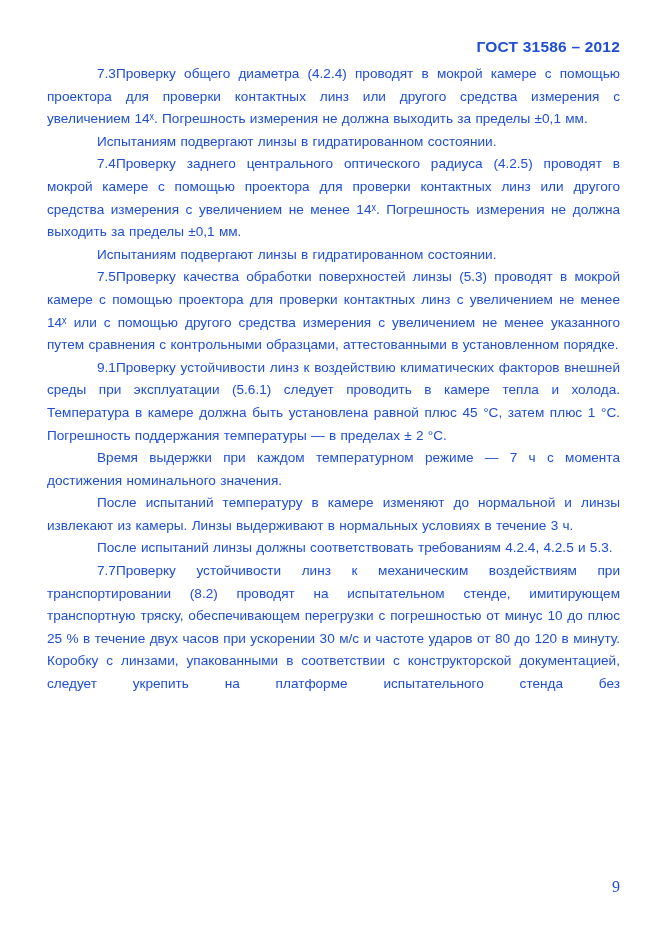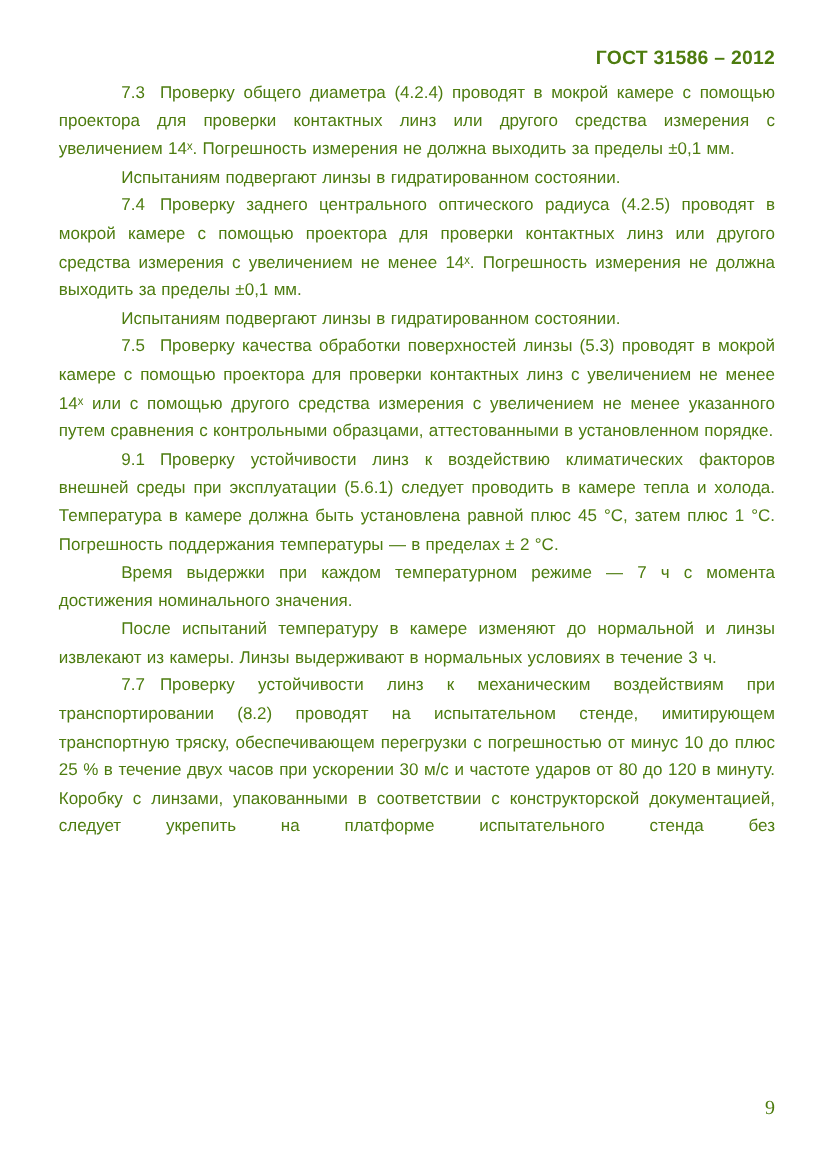--- a/index.html
+++ b/index.html
@@ -7,21 +7,21 @@
     padding: 0;
     background: #ffffff;
   }
   .page {
     position: relative;
     width: 661px;
     height: 936px;
     background: #ffffff;
     overflow: hidden;
     font-family: "Liberation Sans", sans-serif;
-    color: #4d7c0f;
+    color: #1d4ed8;
   }
   .doc-header {
     position: absolute;
     top: 38px;
     left: 47px;
     width: 573px;
     text-align: right;
     font-size: 15.5px;
     font-weight: bold;
     letter-spacing: 0.2px;
@@ -35,21 +35,21 @@
     line-height: 22.6px;
     text-align: justify;
   }
   .doc-body p {
     margin: 0;
     padding: 0;
     text-indent: 50px;
     word-spacing: 0.5px;
   }
   .pnum {
-    margin-right: 12px;
+    margin-right: 0;
   }
   .pnum:empty {
     margin-right: 0;
   }
   p.cont {
     text-align-last: justify;
   }
   .page-number {
     position: absolute;
     right: 41px;
@@ -67,18 +67,19 @@
 
   <div class="doc-body">
     <p><span class="pnum">7.3</span><span>Проверку общего диаметра (4.2.4) проводят в мокрой камере с помощью проектора для проверки контактных линз или другого средства измерения с увеличением 14ˣ. Погрешность измерения не должна выходить за пределы ±0,1 мм.</span></p>
     <p><span class="pnum"></span><span>Испытаниям подвергают линзы в гидратированном состоянии.</span></p>
     <p><span class="pnum">7.4</span><span>Проверку заднего центрального оптического радиуса (4.2.5) проводят в мокрой камере с помощью проектора для проверки контактных линз или другого средства измерения с увеличением не менее 14ˣ. Погрешность измерения не должна выходить за пределы ±0,1 мм.</span></p>
     <p><span class="pnum"></span><span>Испытаниям подвергают линзы в гидратированном состоянии.</span></p>
     <p><span class="pnum">7.5</span><span>Проверку качества обработки поверхностей линзы (5.3) проводят в мокрой камере с помощью проектора для проверки контактных линз с увеличением не менее 14ˣ или с помощью другого средства измерения с увеличением не менее указанного путем сравнения с контрольными образцами, аттестованными в установленном порядке.</span></p>
     <p><span class="pnum">9.1</span><span>Проверку устойчивости линз к воздействию климатических факторов внешней среды при эксплуатации (5.6.1) следует проводить в камере тепла и холода. Температура в камере должна быть установлена равной плюс 45 °С, затем плюс 1 °С. Погрешность поддержания температуры — в пределах ± 2 °С.</span></p>
     <p><span class="pnum"></span><span>Время выдержки при каждом температурном режиме — 7 ч с момента достижения номинального значения.</span></p>
     <p><span class="pnum"></span><span>После испытаний температуру в камере изменяют до нормальной и линзы извлекают из камеры. Линзы выдерживают в нормальных условиях в течение 3 ч.</span></p>
+    <p><span class="pnum"></span><span>После испытаний линзы должны соответствовать требованиям 4.2.4, 4.2.5 и 5.3.</span></p>
     <p class="cont"><span class="pnum">7.7</span><span>Проверку устойчивости линз к механическим воздействиям при транспортировании (8.2) проводят на испытательном стенде, имитирующем транспортную тряску, обеспечивающем перегрузки с погрешностью от минус 10 до плюс 25 % в течение двух часов при ускорении 30 м/с и частоте ударов от 80 до 120 в минуту. Коробку с линзами, упакованными в соответствии с конструкторской документацией, следует укрепить на платформе испытательного стенда без</span></p>
   </div>
 
   <div class="page-number">9</div>
 
 </div>
 
 </body></html>

